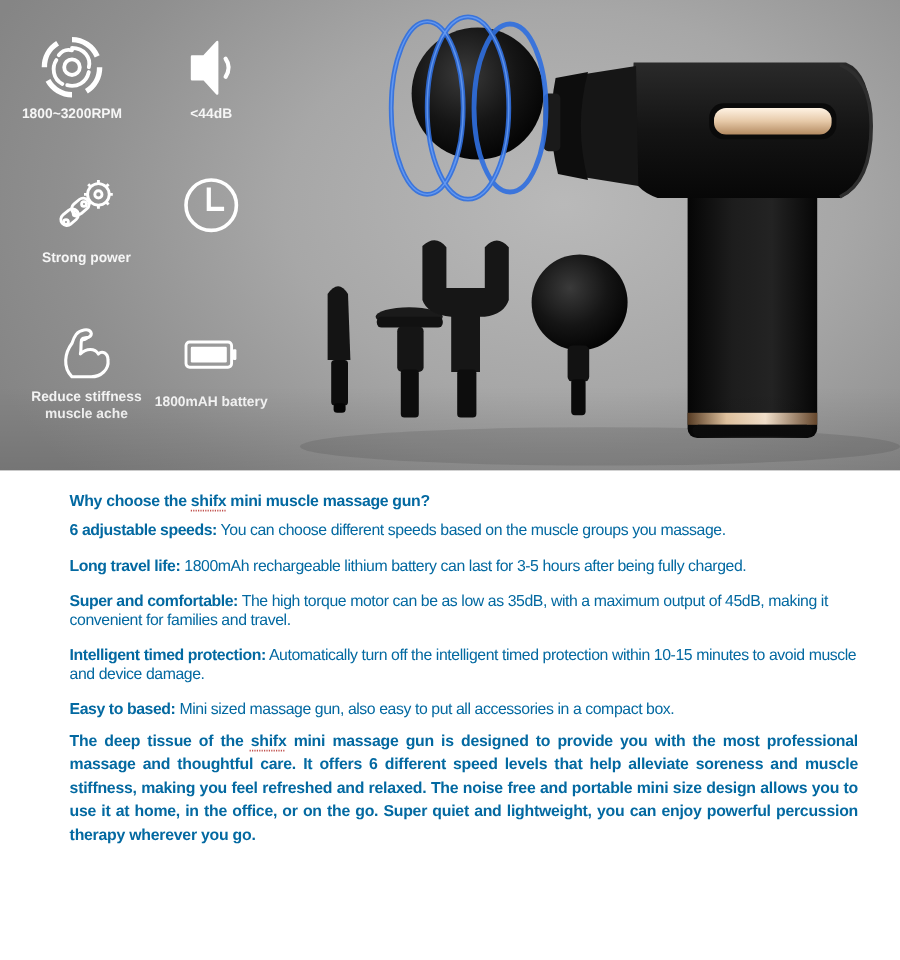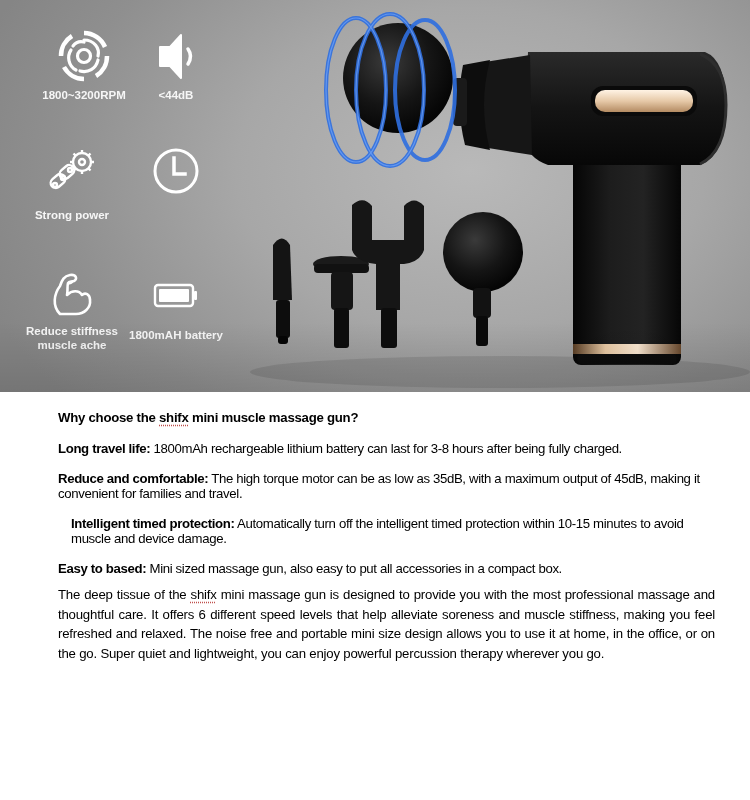--- a/index.html
+++ b/index.html
@@ -21,37 +21,37 @@
   .feature .lbl {
     font-family: "Liberation Sans", sans-serif; font-size: 11.5px; font-weight: bold;
     line-height: 14px; margin-top: 6px; color: #f6f6f6; letter-spacing: 0;
   }
 
   .product { position: absolute; left: 0; top: 0; width: 750px; height: 392px; }
 
   
   .content {
     position: absolute; left: 58px; top: 409px; width: 657px;
-    font-family: "Liberation Sans", sans-serif; color: #000000;
+    font-family: "Liberation Sans", sans-serif; color: #0369a1;
   }
   .content .title { font-size: 13.2px; font-weight: bold; line-height: 18px; margin-bottom: 7px; letter-spacing: -0.25px; }
   .brand { text-decoration: underline dotted #c0504d; text-underline-offset: 3px; }
   .para { font-size: 13.2px; line-height: 15.5px; letter-spacing: -0.35px; margin-bottom: 9px; text-align: left; }
   .para b { font-weight: bold; }
   .summary {
-    font-size: 13.2px; font-weight: normal; line-height: 19.5px; text-align: justify;
+    font-size: 13.2px; font-weight: bold; line-height: 19.5px; text-align: justify;
     letter-spacing: -0.2px; margin-top: 4px;
   }
 </style>
 </head>
 <body>
 
 <div class="hero">
 
-  <div class="feature" style="left:24px; top:30px;">
+  <div class="feature" style="left:0; top:30px;">
     <svg width="52" height="52" viewBox="0 0 52 52">
       <g fill="none" stroke="#ffffff" stroke-width="4.5" stroke-linecap="butt">
         <path d="M26 3 A23 23 0 0 1 47 17"></path>
         <path d="M49 26 A23 23 0 0 1 38 46"></path>
         <path d="M26 49 A23 23 0 0 1 6 37"></path>
         <path d="M3 26 A23 23 0 0 1 14 6"></path>
       </g>
       <g fill="none" stroke="#ffffff" stroke-width="3.2" stroke-linecap="round">
         <path d="M26 10 C36 10 42 18 40 26"></path>
         <path d="M40 30 C38 39 30 43 22 41"></path>
@@ -197,19 +197,20 @@
       <rect x="476" y="316" width="12" height="30" rx="3" fill="#0a0a0a"></rect>
     </g>
   </svg>
 </div>
 
 <div class="content">
   <div class="title">
     <span>Why choose the </span><span class="brand">shifx</span><span> mini muscle massage gun?</span>
   </div>
 
-  <p class="para" style="margin-top:14px;"><b>Long travel life:</b><span> 1800mAh rechargeable lithium battery can last for 3-8 hours after being fully charged.</span></p>
-  <p class="para" style="margin-top:14px;"><b>Reduce and comfortable:</b><span> The high torque motor can be as low as 35dB, with a maximum output of 45dB, making it convenient for families and travel.</span></p>
-  <p class="para" style="margin-top:14px;margin-left:13px;"><b>Intelligent timed protection:</b><span> Automatically turn off the intelligent timed protection within 10-15 minutes to avoid muscle and device damage.</span></p>
+  <p class="para"><b>6 adjustable speeds:</b><span> You can choose different speeds based on the muscle groups you massage.</span></p>
+  <p class="para" style="margin-top:14px;"><b>Long travel life:</b><span> 1800mAh rechargeable lithium battery can last for 3-5 hours after being fully charged.</span></p>
+  <p class="para" style="margin-top:14px;"><b>Super and comfortable:</b><span> The high torque motor can be as low as 35dB, with a maximum output of 45dB, making it convenient for families and travel.</span></p>
+  <p class="para" style="margin-top:14px;"><b>Intelligent timed protection:</b><span> Automatically turn off the intelligent timed protection within 10-15 minutes to avoid muscle and device damage.</span></p>
   <p class="para" style="margin-top:14px;"><b>Easy to based:</b><span> Mini sized massage gun, also easy to put all accessories in a compact box.</span></p>
 
   <p class="summary"><span>The deep tissue of the </span><span class="brand">shifx</span><span> mini massage gun is designed to provide you with the most professional massage and thoughtful care. It offers 6 different speed levels that help alleviate soreness and muscle stiffness, making you feel refreshed and relaxed. The noise free and portable mini size design allows you to use it at home, in the office, or on the go. Super quiet and lightweight, you can enjoy powerful percussion therapy wherever you go.</span></p>
 </div>
 
 </body></html>

